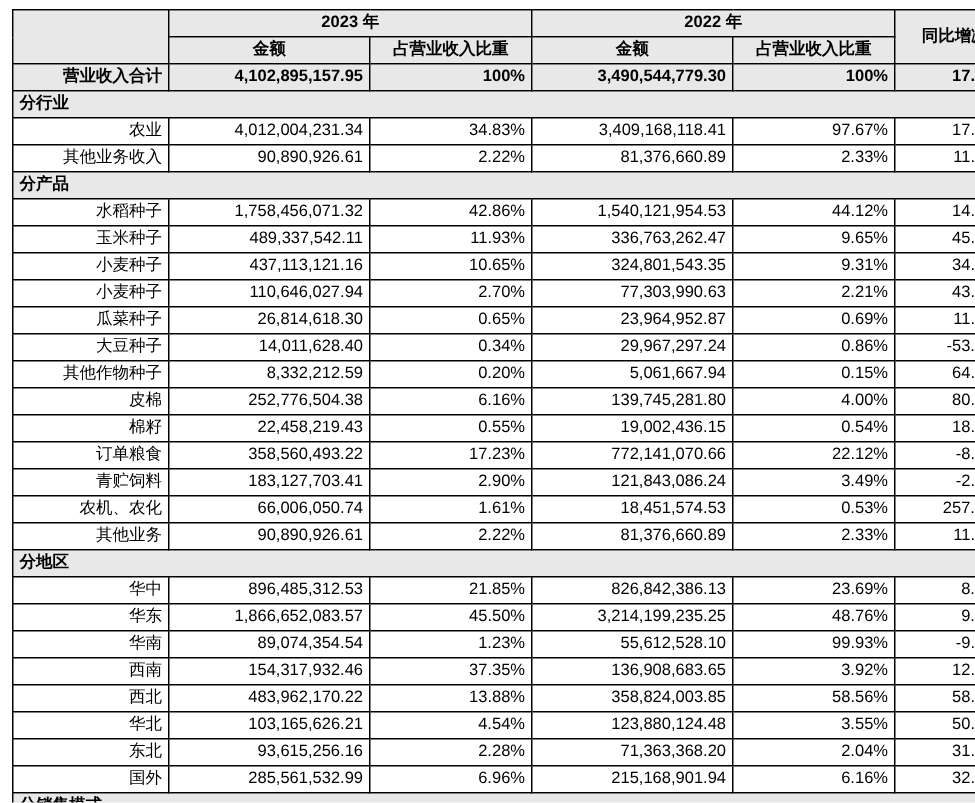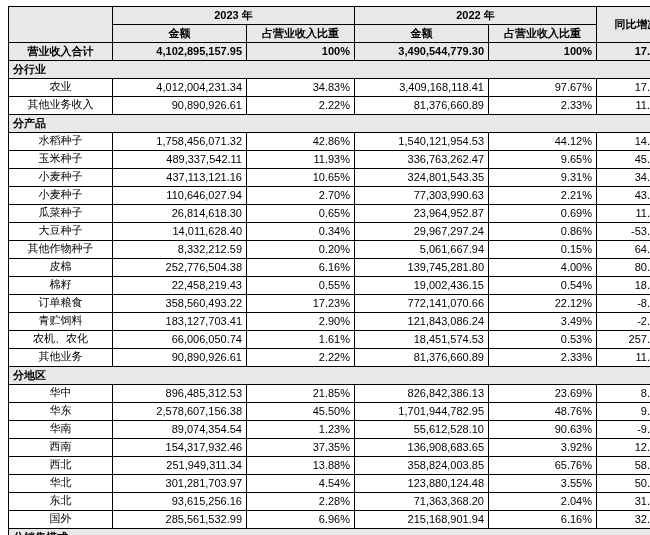--- a/index.html
+++ b/index.html
@@ -34,23 +34,23 @@
     overflow: hidden;
     height: 17px;
     box-sizing: border-box;
   }
   thead th {
     background: #e8e8e8;
     font-weight: bold;
     text-align: center;
   }
   th.hdr-blank { background: #e8e8e8; }
-  td.item { text-align: center; }
+  td.item { text-align: right; }
   td.num  { text-align: right; }
-  td.sub  { padding-left: 12px; font-family: Liberation Mono, monospace; }
+  td.sub  { padding-left: 12px; }
   tr.total td {
     background: #e8e8e8;
     font-weight: bold;
   }
   tr.section td {
     background: #e8e8e8;
     font-weight: bold;
     text-align: left;
   }
 </style>
@@ -221,53 +221,53 @@
       <tr class="">
         <td class="item sub">华中</td>
         <td class="num">896,485,312.53</td>
         <td class="num">21.85%</td>
         <td class="num">826,842,386.13</td>
         <td class="num">23.69%</td>
         <td class="num">8.42%</td>
       </tr>
       <tr class="">
         <td class="item sub">华东</td>
-        <td class="num">2,578,607,156.38</td>
+        <td class="num">1,866,652,083.57</td>
         <td class="num">45.50%</td>
-        <td class="num">1,701,944,782.95</td>
+        <td class="num">3,214,199,235.25</td>
         <td class="num">48.76%</td>
         <td class="num">9.68%</td>
       </tr>
       <tr class="">
         <td class="item sub">华南</td>
         <td class="num">89,074,354.54</td>
         <td class="num">1.23%</td>
         <td class="num">55,612,528.10</td>
-        <td class="num">90.63%</td>
+        <td class="num">99.93%</td>
         <td class="num">-9.50%</td>
       </tr>
       <tr class="">
         <td class="item sub">西南</td>
         <td class="num">154,317,932.46</td>
         <td class="num">37.35%</td>
         <td class="num">136,908,683.65</td>
         <td class="num">3.92%</td>
         <td class="num">12.72%</td>
       </tr>
       <tr class="">
         <td class="item sub">西北</td>
-        <td class="num">251,949,311.34</td>
+        <td class="num">483,962,170.22</td>
         <td class="num">13.88%</td>
         <td class="num">358,824,003.85</td>
-        <td class="num">65.76%</td>
+        <td class="num">58.56%</td>
         <td class="num">58.73%</td>
       </tr>
       <tr class="">
         <td class="item sub">华北</td>
-        <td class="num">301,281,703.97</td>
+        <td class="num">103,165,626.21</td>
         <td class="num">4.54%</td>
         <td class="num">123,880,124.48</td>
         <td class="num">3.55%</td>
         <td class="num">50.44%</td>
       </tr>
       <tr class="">
         <td class="item sub">东北</td>
         <td class="num">93,615,256.16</td>
         <td class="num">2.28%</td>
         <td class="num">71,363,368.20</td>

